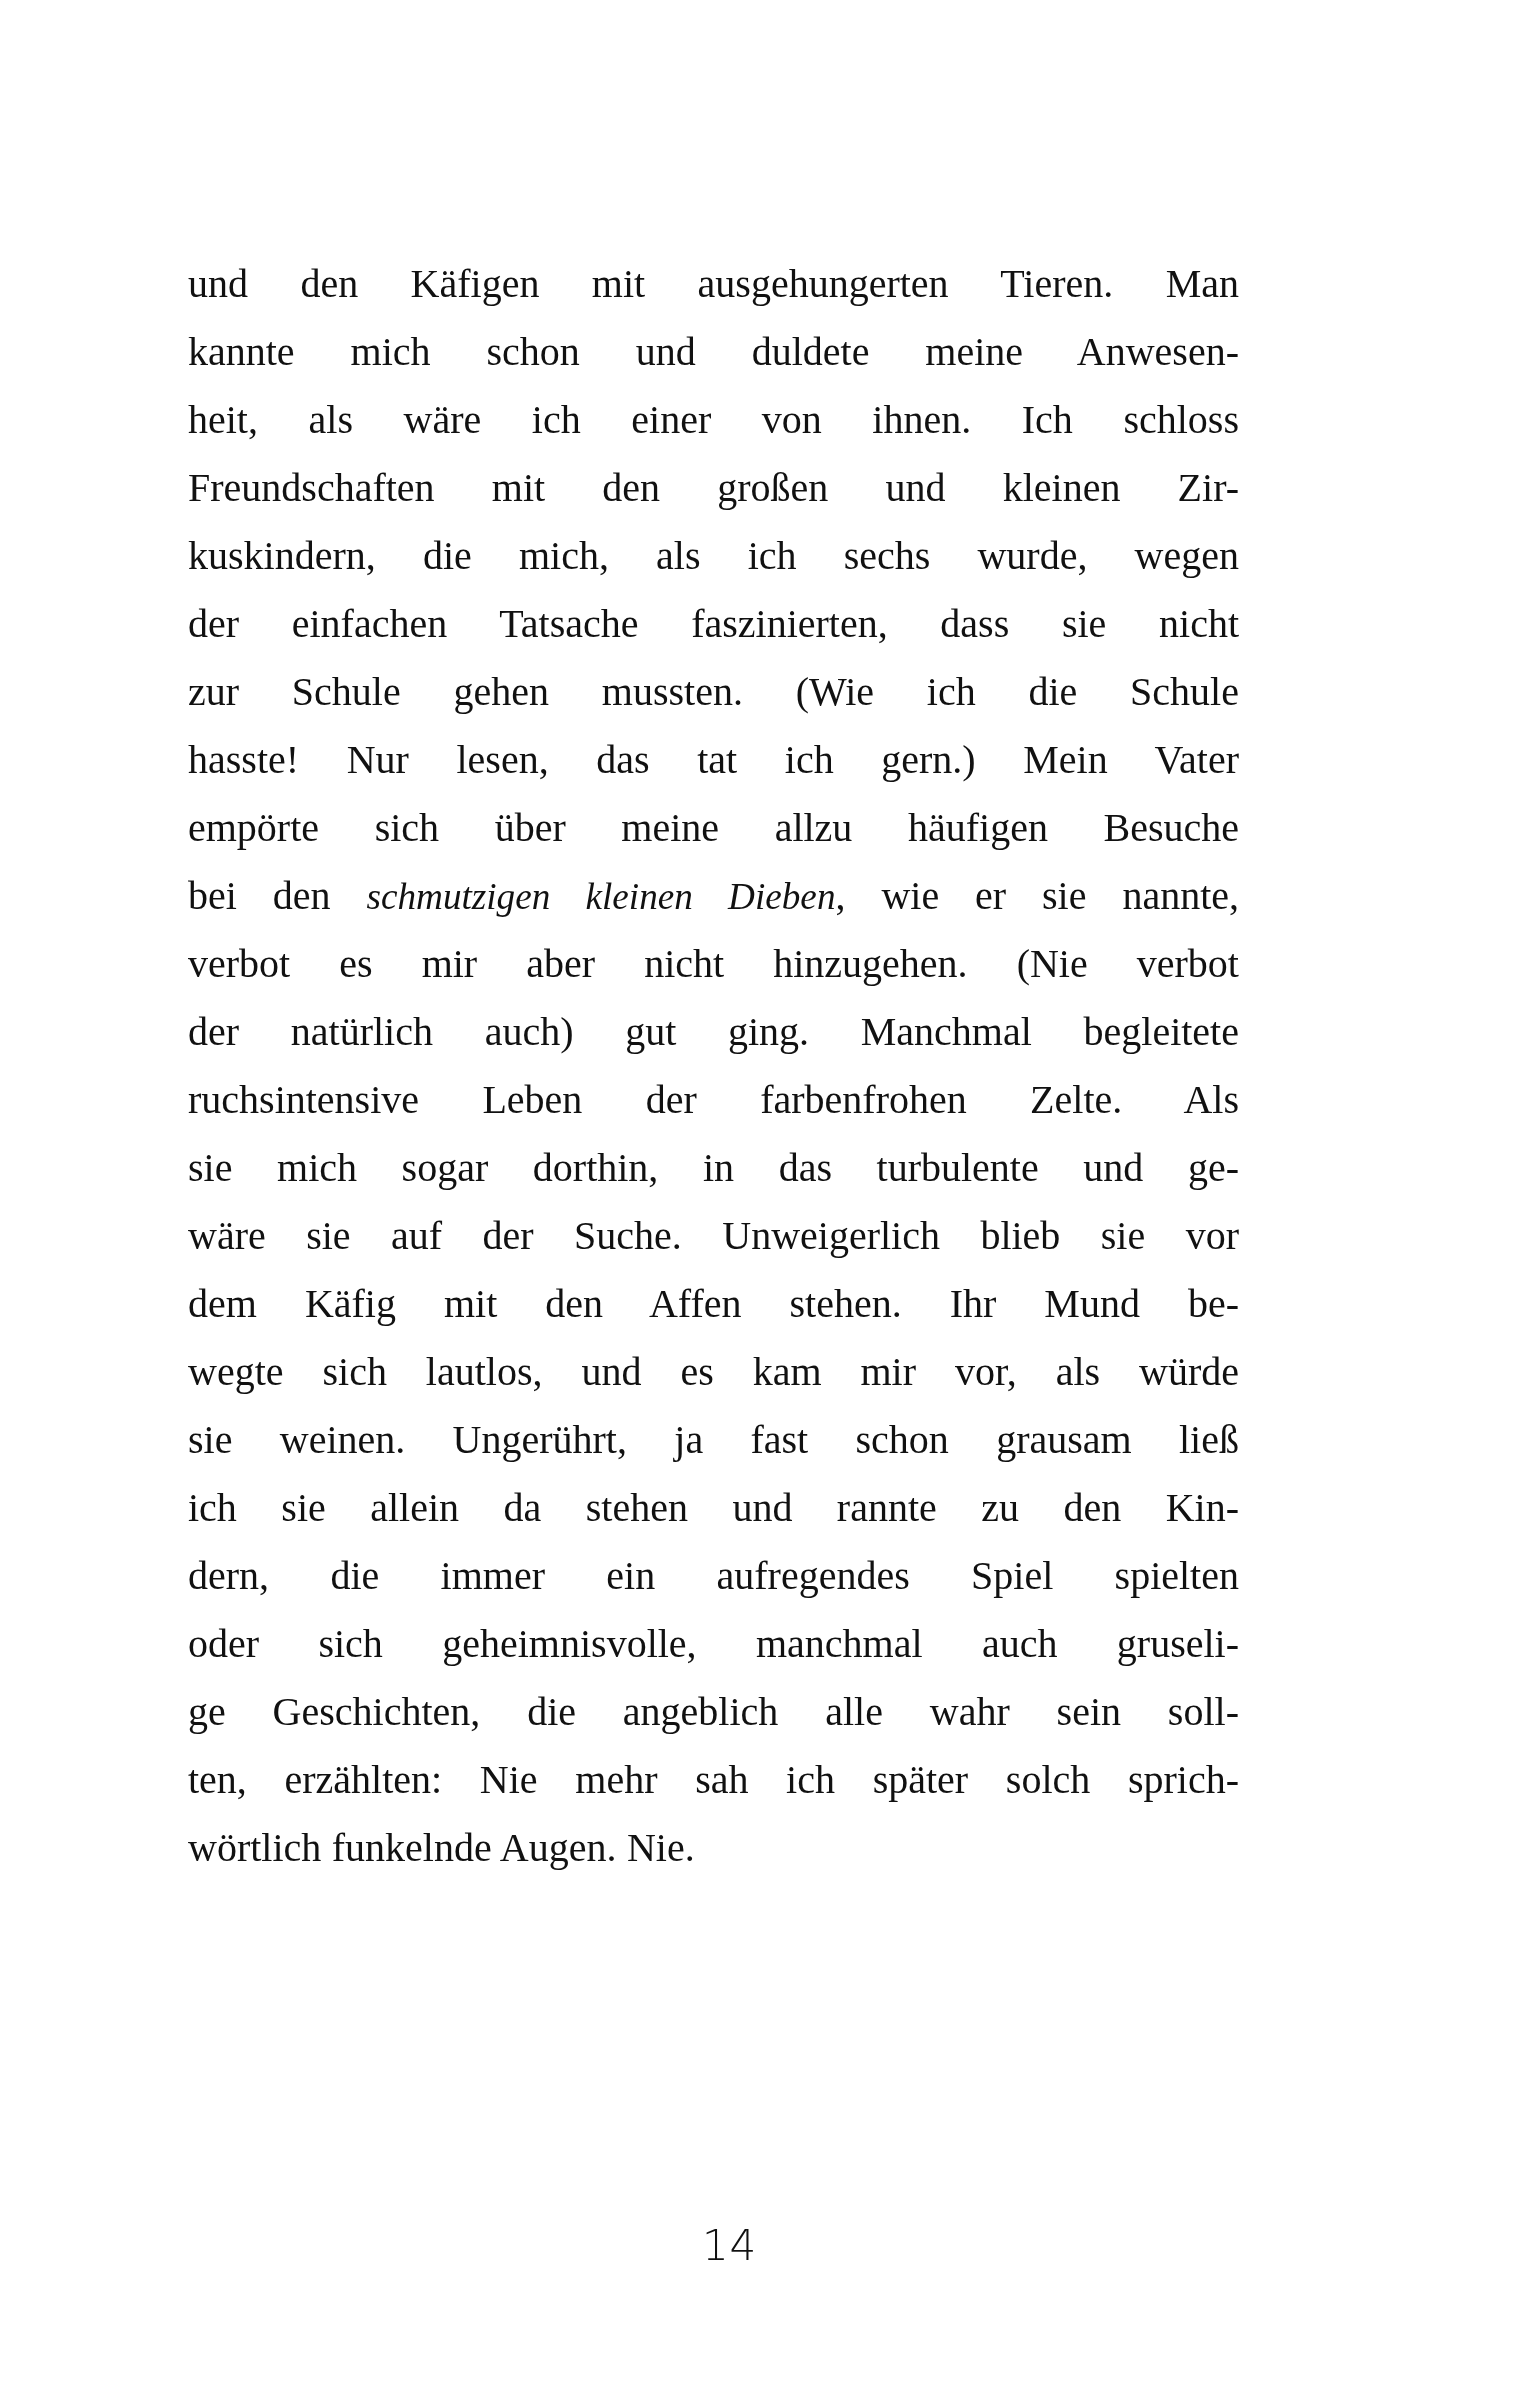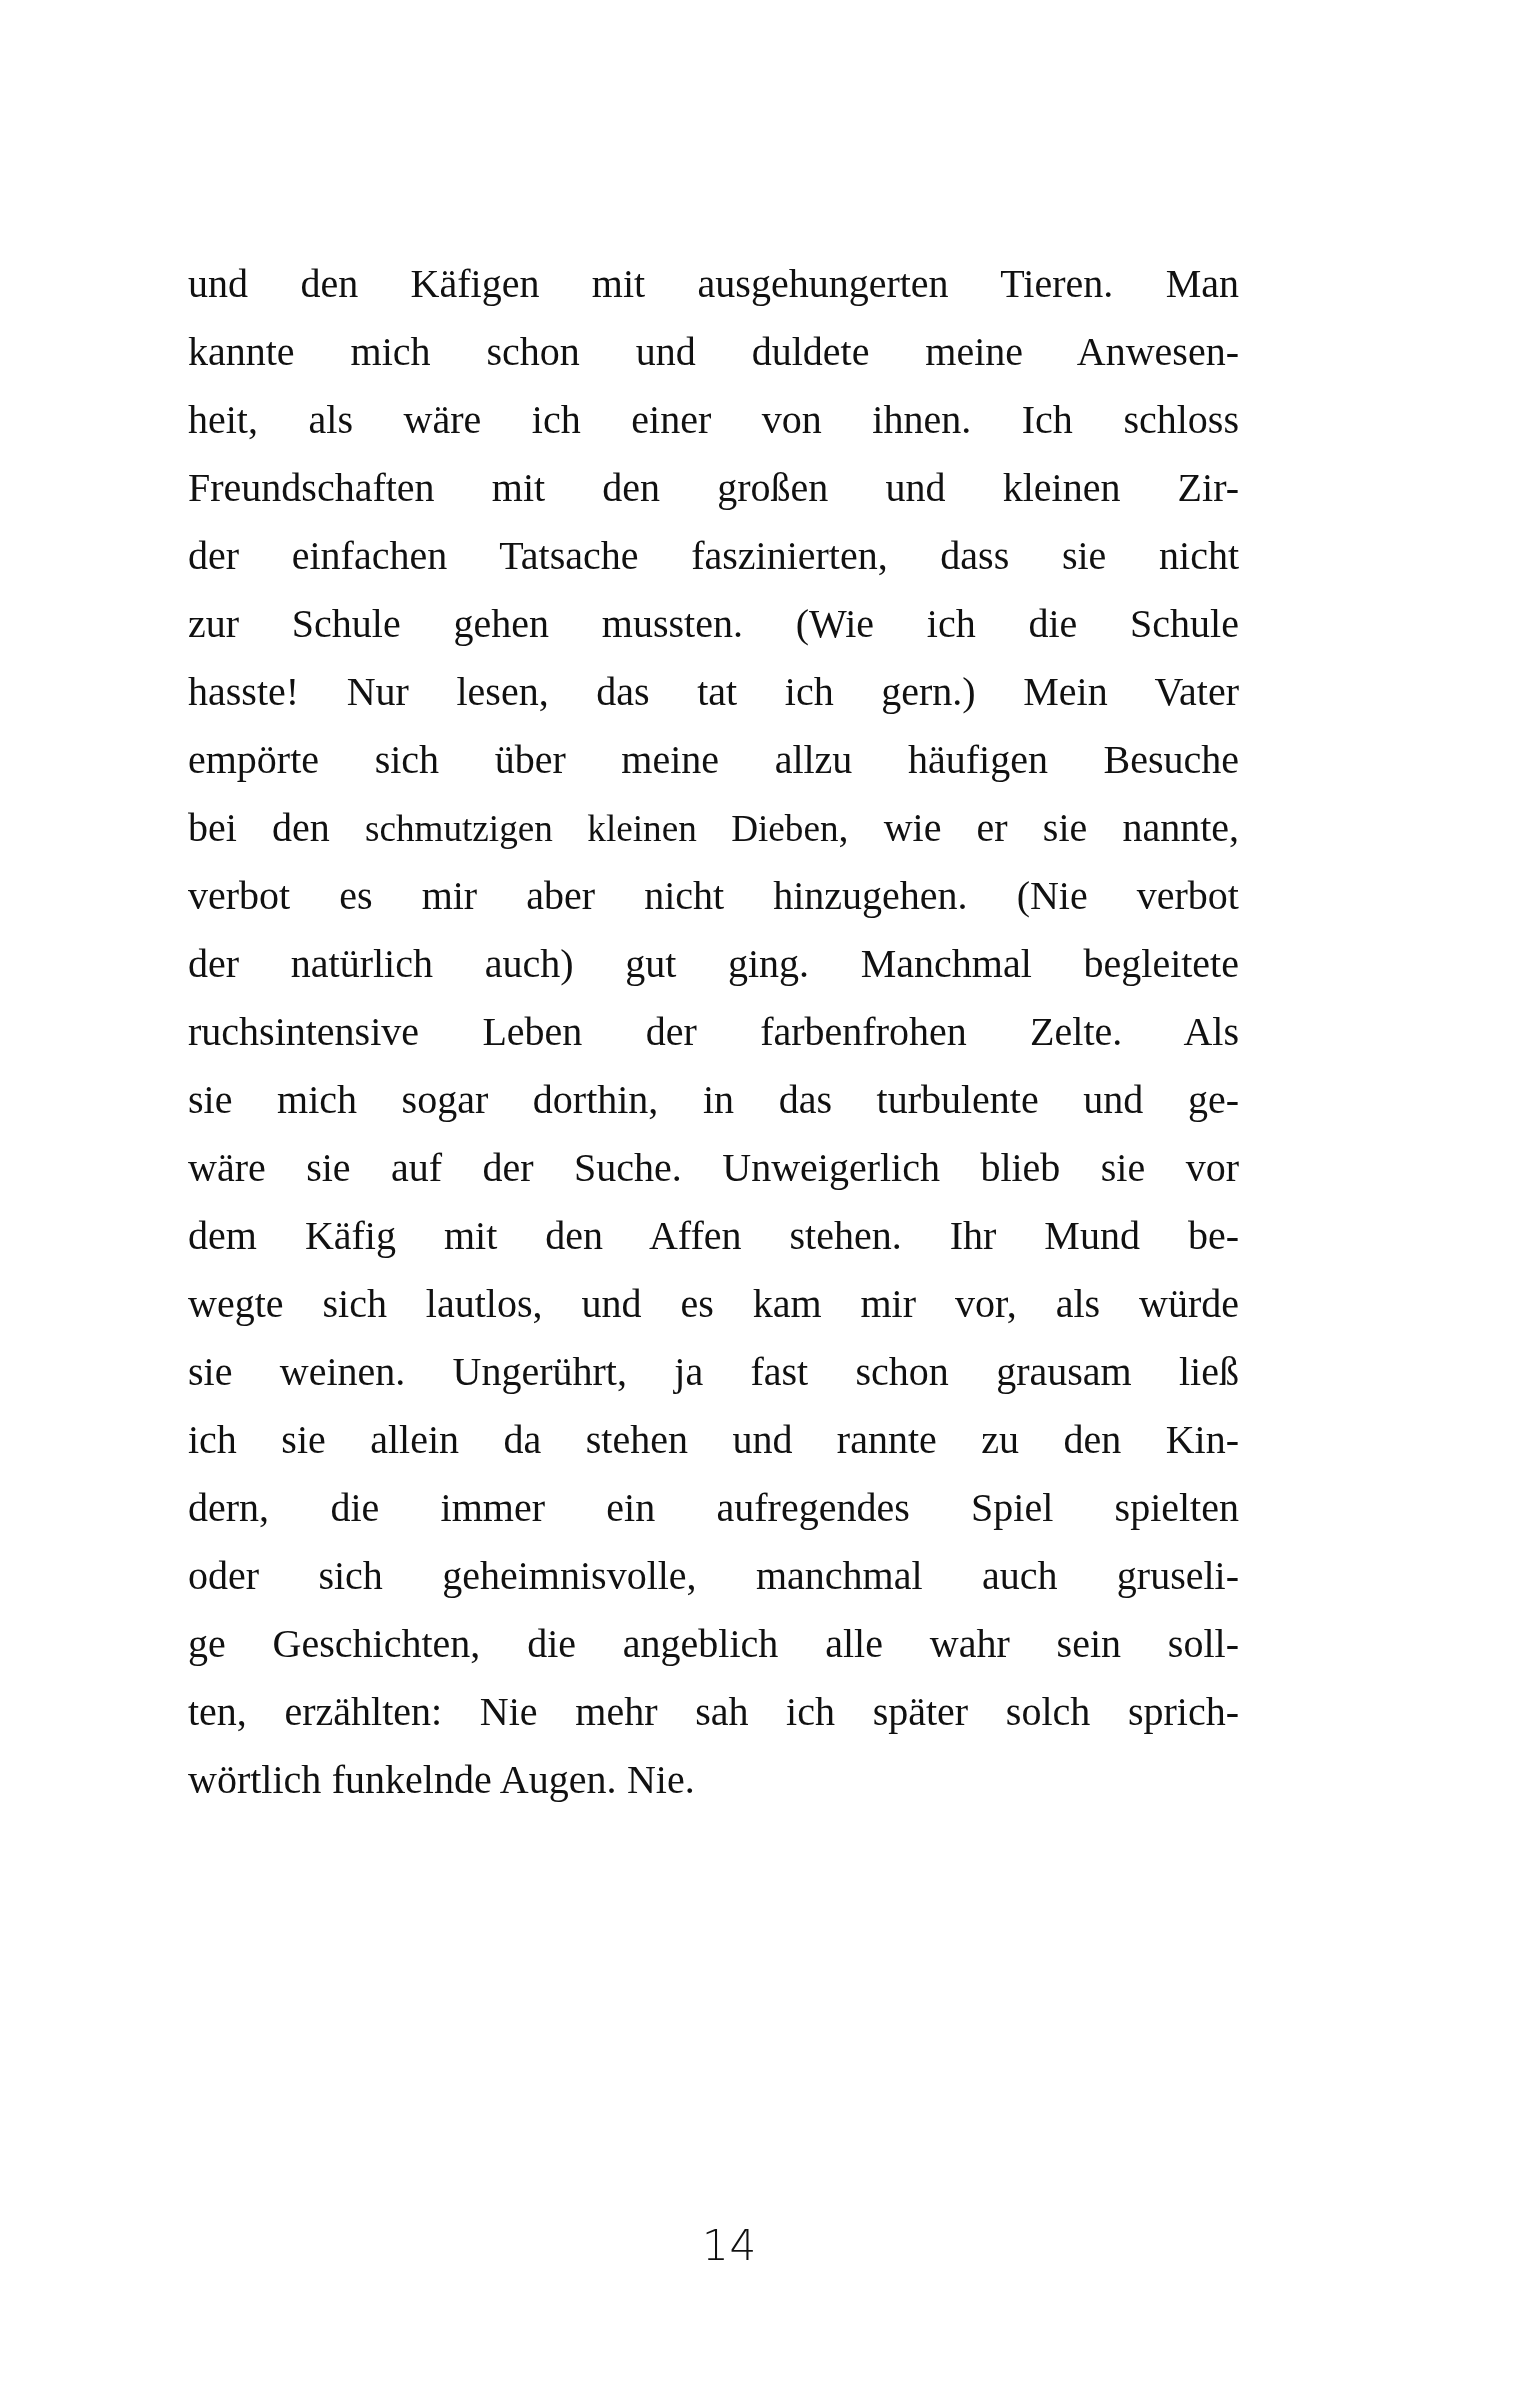--- a/index.html
+++ b/index.html
@@ -39,20 +39,21 @@
     display: block;
     text-align: justify;
     text-align-last: justify;
     white-space: pre-wrap;
     height: 68px;
   }
   .line.last {
     text-align-last: left;
   }
   .it {
+    font-style: italic;
     font-size: 0.93em;
   }
   .folio {
     position: absolute;
     left: 0;
     top: 2173px;
     width: 1517px;
     text-align: center;
     font-family: "DejaVu Sans", "Liberation Sans", sans-serif;
     font-size: 42px;
@@ -68,20 +69,21 @@
 <body>
 
 <div class="page">
 
   <div class="text-block">
     <p>
       <span class="line">und den Käfigen mit ausgehungerten Tieren. Man</span>
       <span class="line">kannte mich schon und duldete meine Anwesen-</span>
       <span class="line">heit, als wäre ich einer von ihnen. Ich schloss</span>
       <span class="line">Freundschaften mit den großen und kleinen Zir-</span>
+      <span class="line">kuskindern, die mich, als ich sechs wurde, wegen</span>
       <span class="line">der einfachen Tatsache faszinierten, dass sie nicht</span>
       <span class="line">zur Schule gehen mussten. (Wie ich die Schule</span>
       <span class="line">hasste! Nur lesen, das tat ich gern.) Mein Vater</span>
       <span class="line">empörte sich über meine allzu häufigen Besuche</span>
       <span class="line"><span>bei den </span><span class="it">schmutzigen kleinen Dieben</span><span>, wie er sie nannte,</span></span>
       <span class="line">verbot es mir aber nicht hinzugehen. (Nie verbot</span>
       <span class="line">der natürlich auch) gut ging. Manchmal begleitete</span>
       <span class="line">ruchsintensive Leben der farbenfrohen Zelte. Als</span>
       <span class="line">sie mich sogar dorthin, in das turbulente und ge-</span>
       <span class="line">wäre sie auf der Suche. Unweigerlich blieb sie vor</span>

